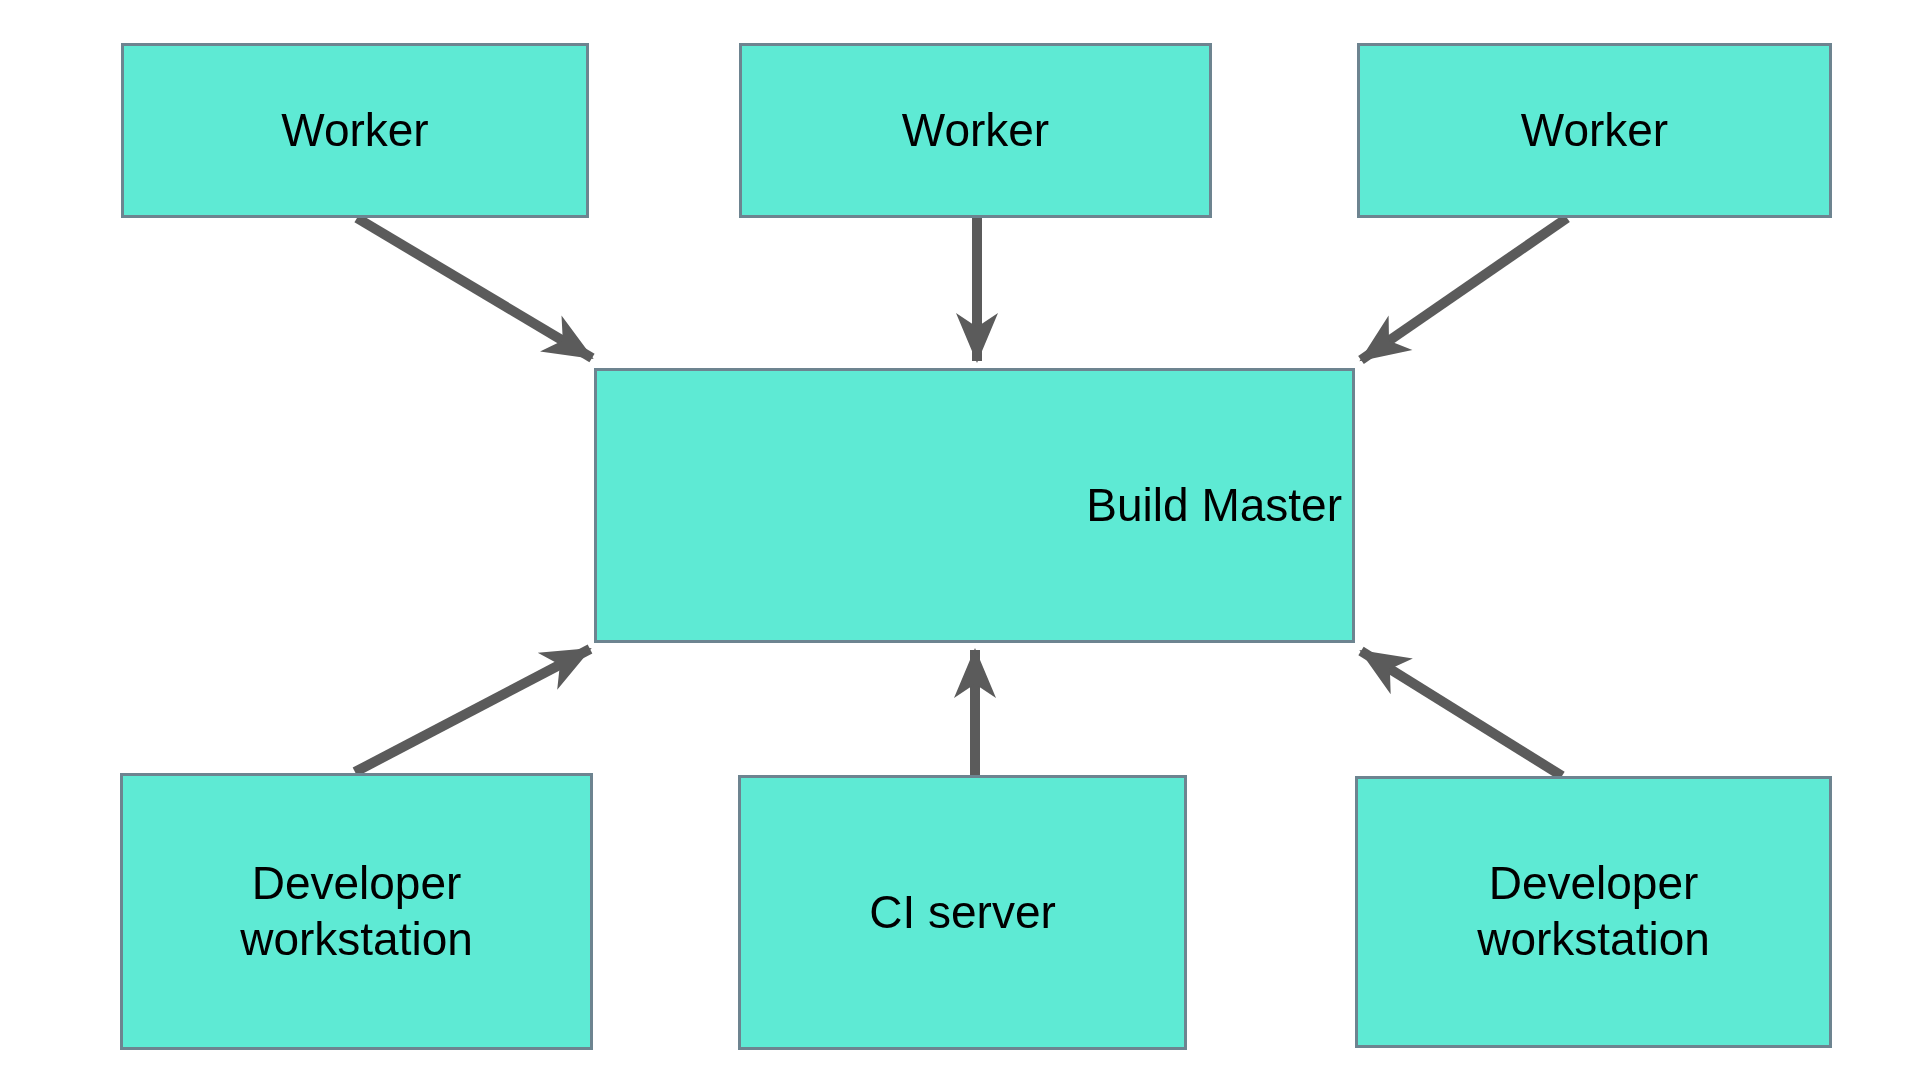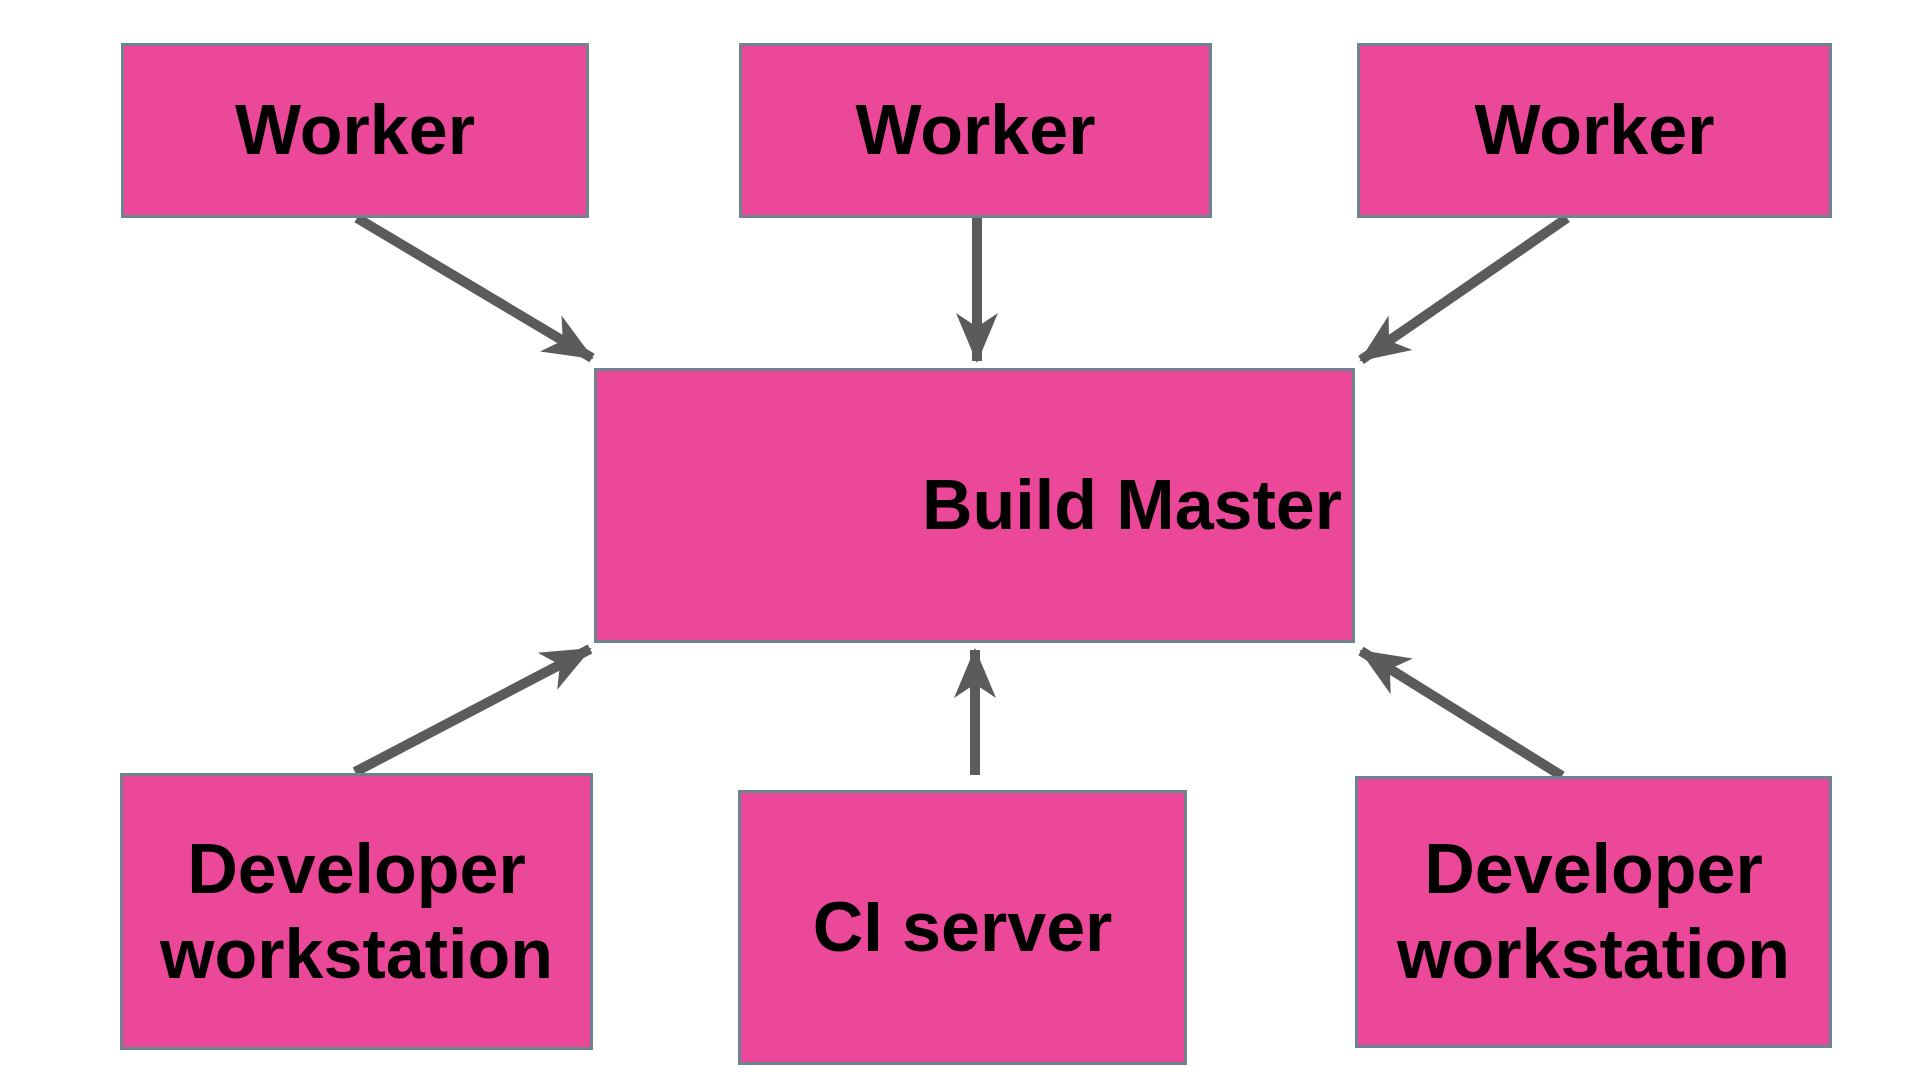--- a/index.html
+++ b/index.html
@@ -13,38 +13,38 @@
   }
   .arrow-layer {
     position: absolute;
     inset: 0;
     width: 100%;
     height: 100%;
   }
   .node {
     position: absolute;
     box-sizing: border-box;
-    background: #ec4899;
+    background: #5eead4;
     border: 3px solid #6d8490;
     display: flex;
     align-items: center;
     justify-content: center;
     text-align: center;
     color: #000000;
-    font-size: 70px;
+    font-size: 46px;
     line-height: 1.21;
-    font-weight: 700;
+    font-weight: 400;
   }
   .node .label { display: block; padding: 0 10px; }
   #n-worker-1     { left: 121px;  top: 43px;  width: 468px; height: 175px; }
   #n-worker-2     { left: 739px;  top: 43px;  width: 473px; height: 175px; }
   #n-worker-3     { left: 1357px; top: 43px;  width: 475px; height: 175px; }
   #n-build-master { left: 594px;  top: 368px; width: 761px; height: 275px; justify-content: flex-end; }
   #n-dev-left     { left: 120px;  top: 773px; width: 473px; height: 277px; }
-  #n-ci-server    { left: 738px;  top: 775px; width: 449px; height: 275px; margin-top: 15px; }
+  #n-ci-server    { left: 738px;  top: 775px; width: 449px; height: 275px; }
   #n-dev-right    { left: 1355px; top: 776px; width: 477px; height: 272px; }
   .edge { stroke: #5b5b5b; stroke-width: 10; }
 </style>
 </head>
 <body>
 
 <div class="stage">
 
   <svg class="arrow-layer" viewBox="0 0 1910 1090" xmlns="http://www.w3.org/2000/svg">
     <defs>

